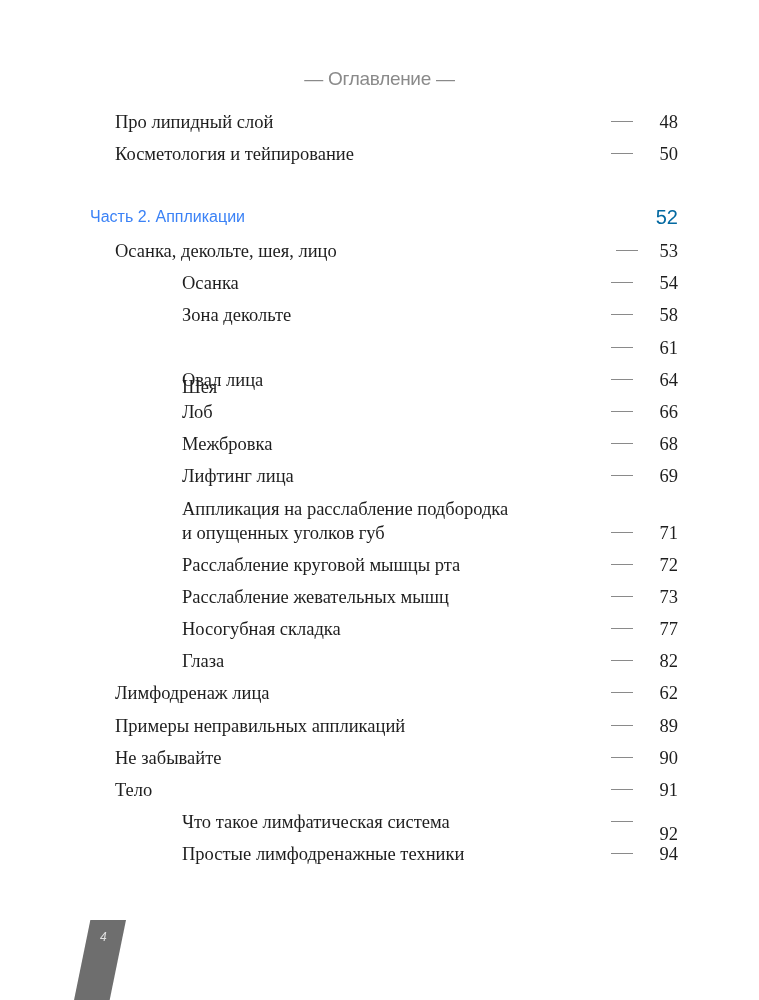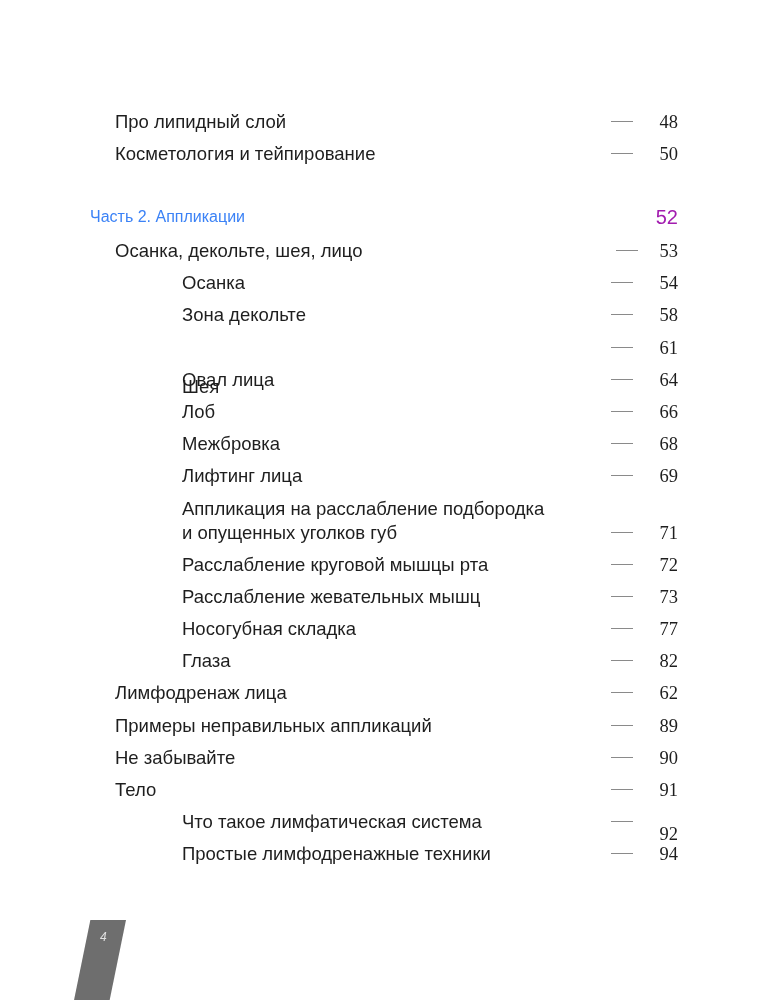--- a/index.html
+++ b/index.html
@@ -4,54 +4,55 @@
   <style>
     html, body { margin: 0; padding: 0; background: #ffffff; }
     body { width: 759px; height: 1000px; position: relative; overflow: hidden; }
     .page { position: absolute; left: 0; top: 0; width: 759px; height: 1000px; background: #fff; }
     .header {
       position: absolute; top: 68px; left: 0; width: 759px; text-align: center;
       font-family: "Liberation Sans", sans-serif; font-size: 19px; color: #8a8a8a;
       letter-spacing: -0.3px;
     }
     .title {
-      position: absolute; font-family: Liberation Sans, sans-serif; font-size: 18.5px; color: #1e1e1e;
+      position: absolute; font-family: Liberation Serif, serif; font-size: 18.5px; color: #1e1e1e;
       white-space: nowrap; line-height: 24px;
     }
     .dash {
       position: absolute; left: 611px; width: 22px; height: 1px; background: #8a8a8a;
     }
     .pg {
       position: absolute; right: 81px; font-family: "Liberation Serif", serif; font-size: 18.5px;
       color: #1e1e1e; line-height: 24px; text-align: right;
     }
     .lvl1 { left: 115px; }
     .lvl2 { left: 182px; }
     .part {
       position: absolute; left: 90px; font-family: "Liberation Sans", sans-serif; font-size: 16px;
       color: #3b82f6; line-height: 26px; white-space: nowrap;
     }
     .part-pg {
       position: absolute; right: 81px; font-family: "Liberation Sans", sans-serif; font-size: 20px;
-      color: #a21caf; line-height: 26px;
+      color: #0369a1; line-height: 26px;
     }
     .folio {
       position: absolute; left: 72px; top: 920px; width: 54px; height: 90px;
       background: #6e6e6e; transform-origin: top left;
       clip-path: polygon(34% 0, 100% 0, 66% 100%, 0 100%);
     }
     .folio-num {
       position: absolute; left: 100px; top: 930px; font-family: "Liberation Sans", sans-serif;
       font-size: 12px; color: #e0e0e0; font-style: italic;
     }
   </style>
 </head>
 <body>
 
 <div class="page">
+  <div class="header">— Оглавление —</div>
 
   <div id="toc">
       <div class="title lvl1" style="top: 110px;">Про липидный слой</div>
       <div class="dash" style="top: 121px;"></div>
       <div class="pg" style="top: 110px;">48</div>
       <div class="title lvl1" style="top: 142px;">Косметология и тейпирование</div>
       <div class="dash" style="top: 153px;"></div>
       <div class="pg" style="top: 142px;">50</div>
       <div class="part" style="top: 204px;">Часть 2. Аппликации</div>
       <div class="part-pg" style="top: 204px;">52</div>

